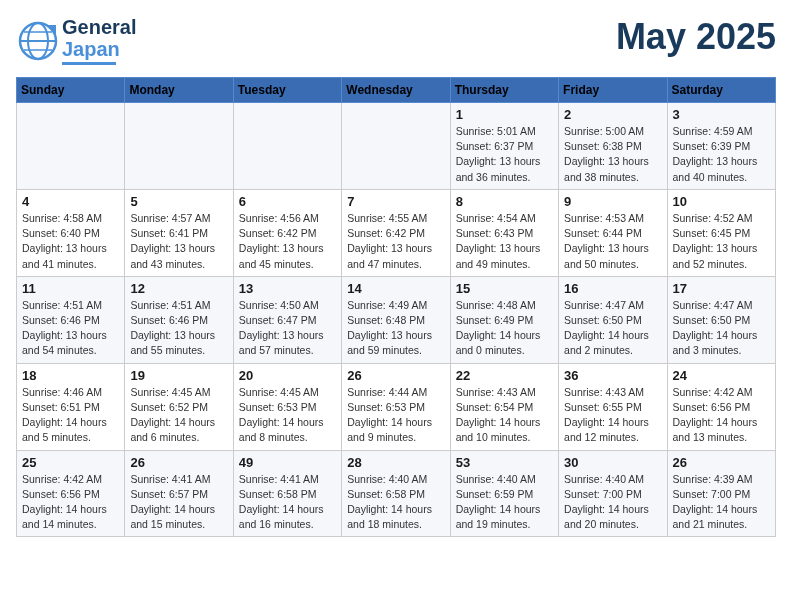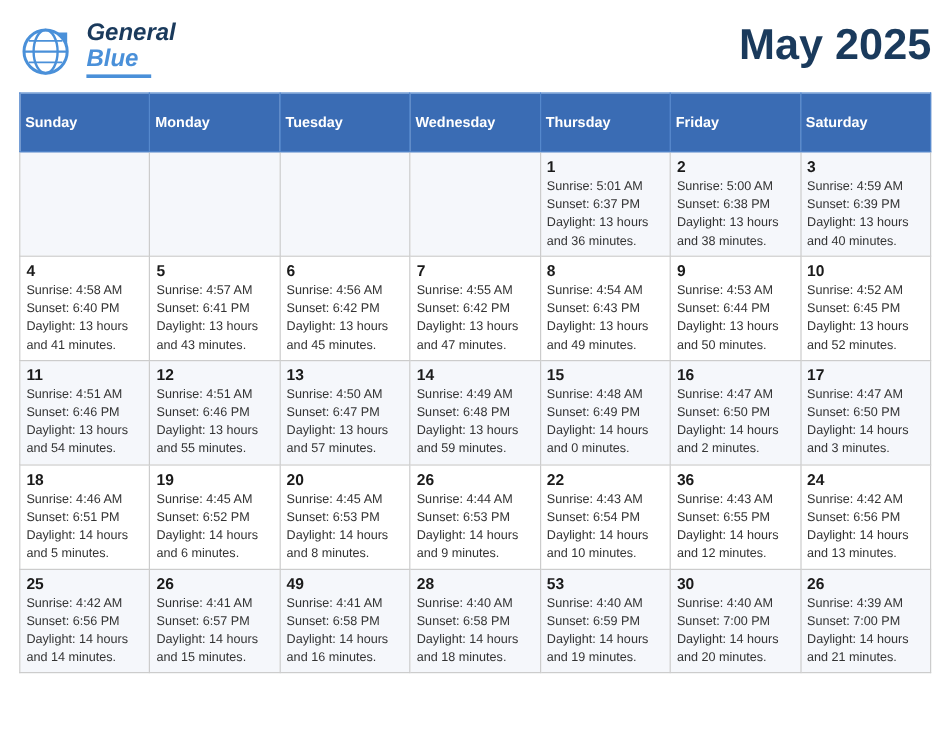--- a/index.html
+++ b/index.html
@@ -33,22 +33,22 @@
       font-size: 14px;
       color: #333;
     }
     .calendar {
       width: 100%;
       border-collapse: collapse;
       font-size: 11px;
     }
     .calendar th {
       background: #3a6cb4;
-      color: #ffffff;
-      padding: 17px 4px;
+      color: #000000;
+      padding: 5px 4px;
       text-align: left;
       font-size: 12px;
       font-weight: bold;
       border: 1px solid #5588cc;
     }
     .calendar td {
       border: 1px solid #ccc;
       vertical-align: top;
       padding: 4px 5px;
       width: 108px;
@@ -74,36 +74,36 @@
     }
     .empty-cell {
       background: #f5f7fb;
     }
   </style>
 </head>
 <body>
 
 <div class="header">
   <div class="logo">
-    <div style="display:flex;align-items:flex-end;gap:12px;font-style:italic;">
+    <div style="display:flex;align-items:center;gap:2px;">
       <div style="position:relative;width:44px;height:44px;">
         
         <svg width="44" height="44" viewBox="0 0 44 44">
           <circle cx="22" cy="22" r="18" fill="none" stroke="#4a90d9" stroke-width="2.5"></circle>
           <ellipse cx="22" cy="22" rx="10" ry="18" fill="none" stroke="#4a90d9" stroke-width="2"></ellipse>
           <line x1="4" y1="22" x2="40" y2="22" stroke="#4a90d9" stroke-width="2"></line>
           <line x1="8" y1="13" x2="36" y2="13" stroke="#4a90d9" stroke-width="1.5"></line>
           <line x1="8" y1="31" x2="36" y2="31" stroke="#4a90d9" stroke-width="1.5"></line>
 
           <polygon points="30,6 40,6 40,16" fill="#4a90d9"></polygon>
         </svg>
       </div>
       <div>
         <div style="font-size:20px;font-weight:bold;color:#1a3a5c;line-height:1.1;">General</div>
-        <div style="font-size:20px;font-weight:bold;color:#4a90d9;line-height:1.1;">Blue</div>
+        <div style="font-size:20px;font-weight:bold;color:#4a90d9;line-height:1.1;">Japan</div>
         <div style="width:54px;height:3px;background:#4a90d9;margin-top:2px;"></div>
       </div>
     </div>
   </div>
   <div class="title-block">
     <div class="month-title">May 2025</div>
   </div>
 </div>
 
 <table class="calendar">

